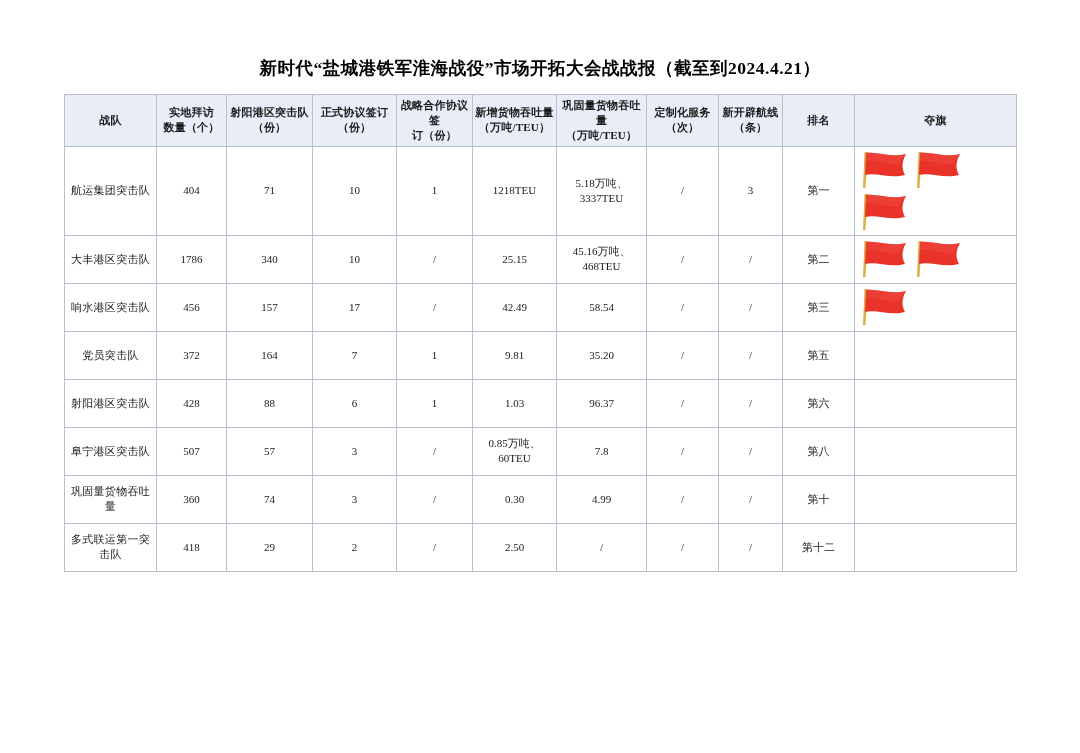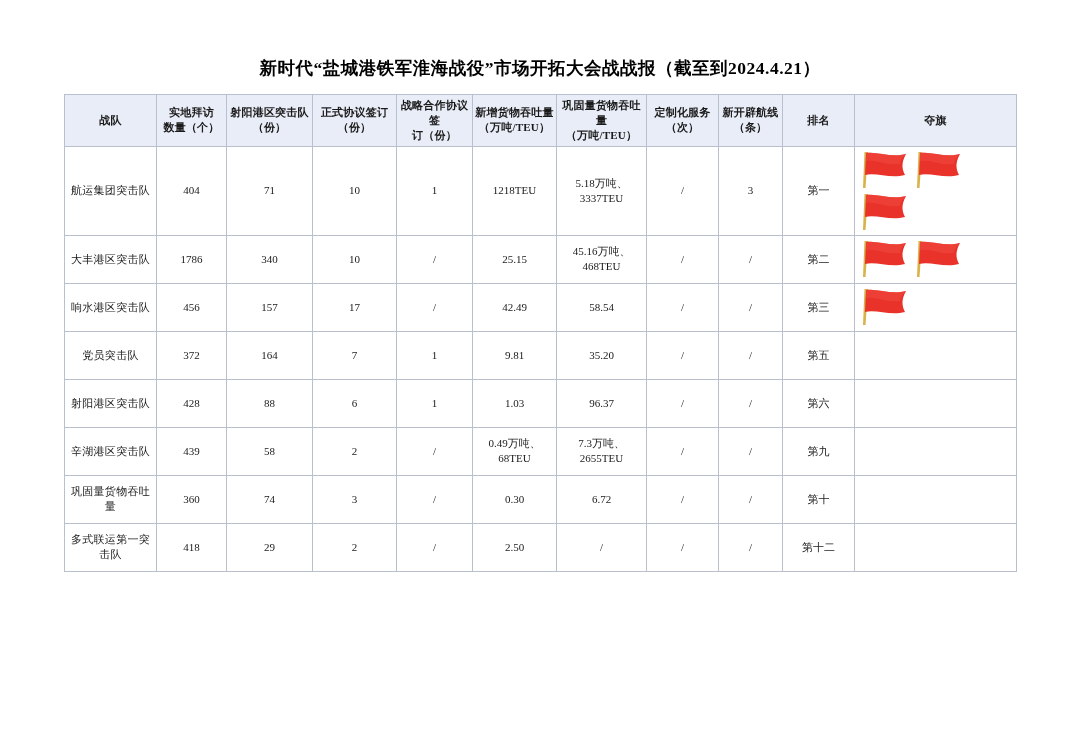--- a/index.html
+++ b/index.html
@@ -290,42 +290,42 @@
             <td class="num">1.03</td>
             <td class="num">96.37</td>
             <td class="num">/</td>
             <td class="num">/</td>
             <td class="rank">第六</td>
             <td class="flags">
               <div class="flag-row"></div>
             </td>
           </tr>
           <tr>
-            <td class="team">辛湖港区突击队</td>
-            <td class="num">439</td>
-            <td class="num">58</td>
-            <td class="num">2</td>
-            <td class="num">/</td>
-            <td class="num">0.49万吨、<br>68TEU</td>
-            <td class="num">7.3万吨、<br>2655TEU</td>
-            <td class="num">/</td>
-            <td class="num">/</td>
-            <td class="rank">第九</td>
+            <td class="team">阜宁港区突击队</td>
+            <td class="num">507</td>
+            <td class="num">57</td>
+            <td class="num">3</td>
+            <td class="num">/</td>
+            <td class="num">0.85万吨、<br>60TEU</td>
+            <td class="num">7.8</td>
+            <td class="num">/</td>
+            <td class="num">/</td>
+            <td class="rank">第八</td>
             <td class="flags">
               <div class="flag-row"></div>
             </td>
           </tr>
           <tr>
             <td class="team">巩固量货物吞吐量</td>
             <td class="num">360</td>
             <td class="num">74</td>
             <td class="num">3</td>
             <td class="num">/</td>
             <td class="num">0.30</td>
-            <td class="num">6.72</td>
+            <td class="num">4.99</td>
             <td class="num">/</td>
             <td class="num">/</td>
             <td class="rank">第十</td>
             <td class="flags">
               <div class="flag-row"></div>
             </td>
           </tr>
           <tr>
             <td class="team">多式联运第一突击队</td>
             <td class="num">418</td>

